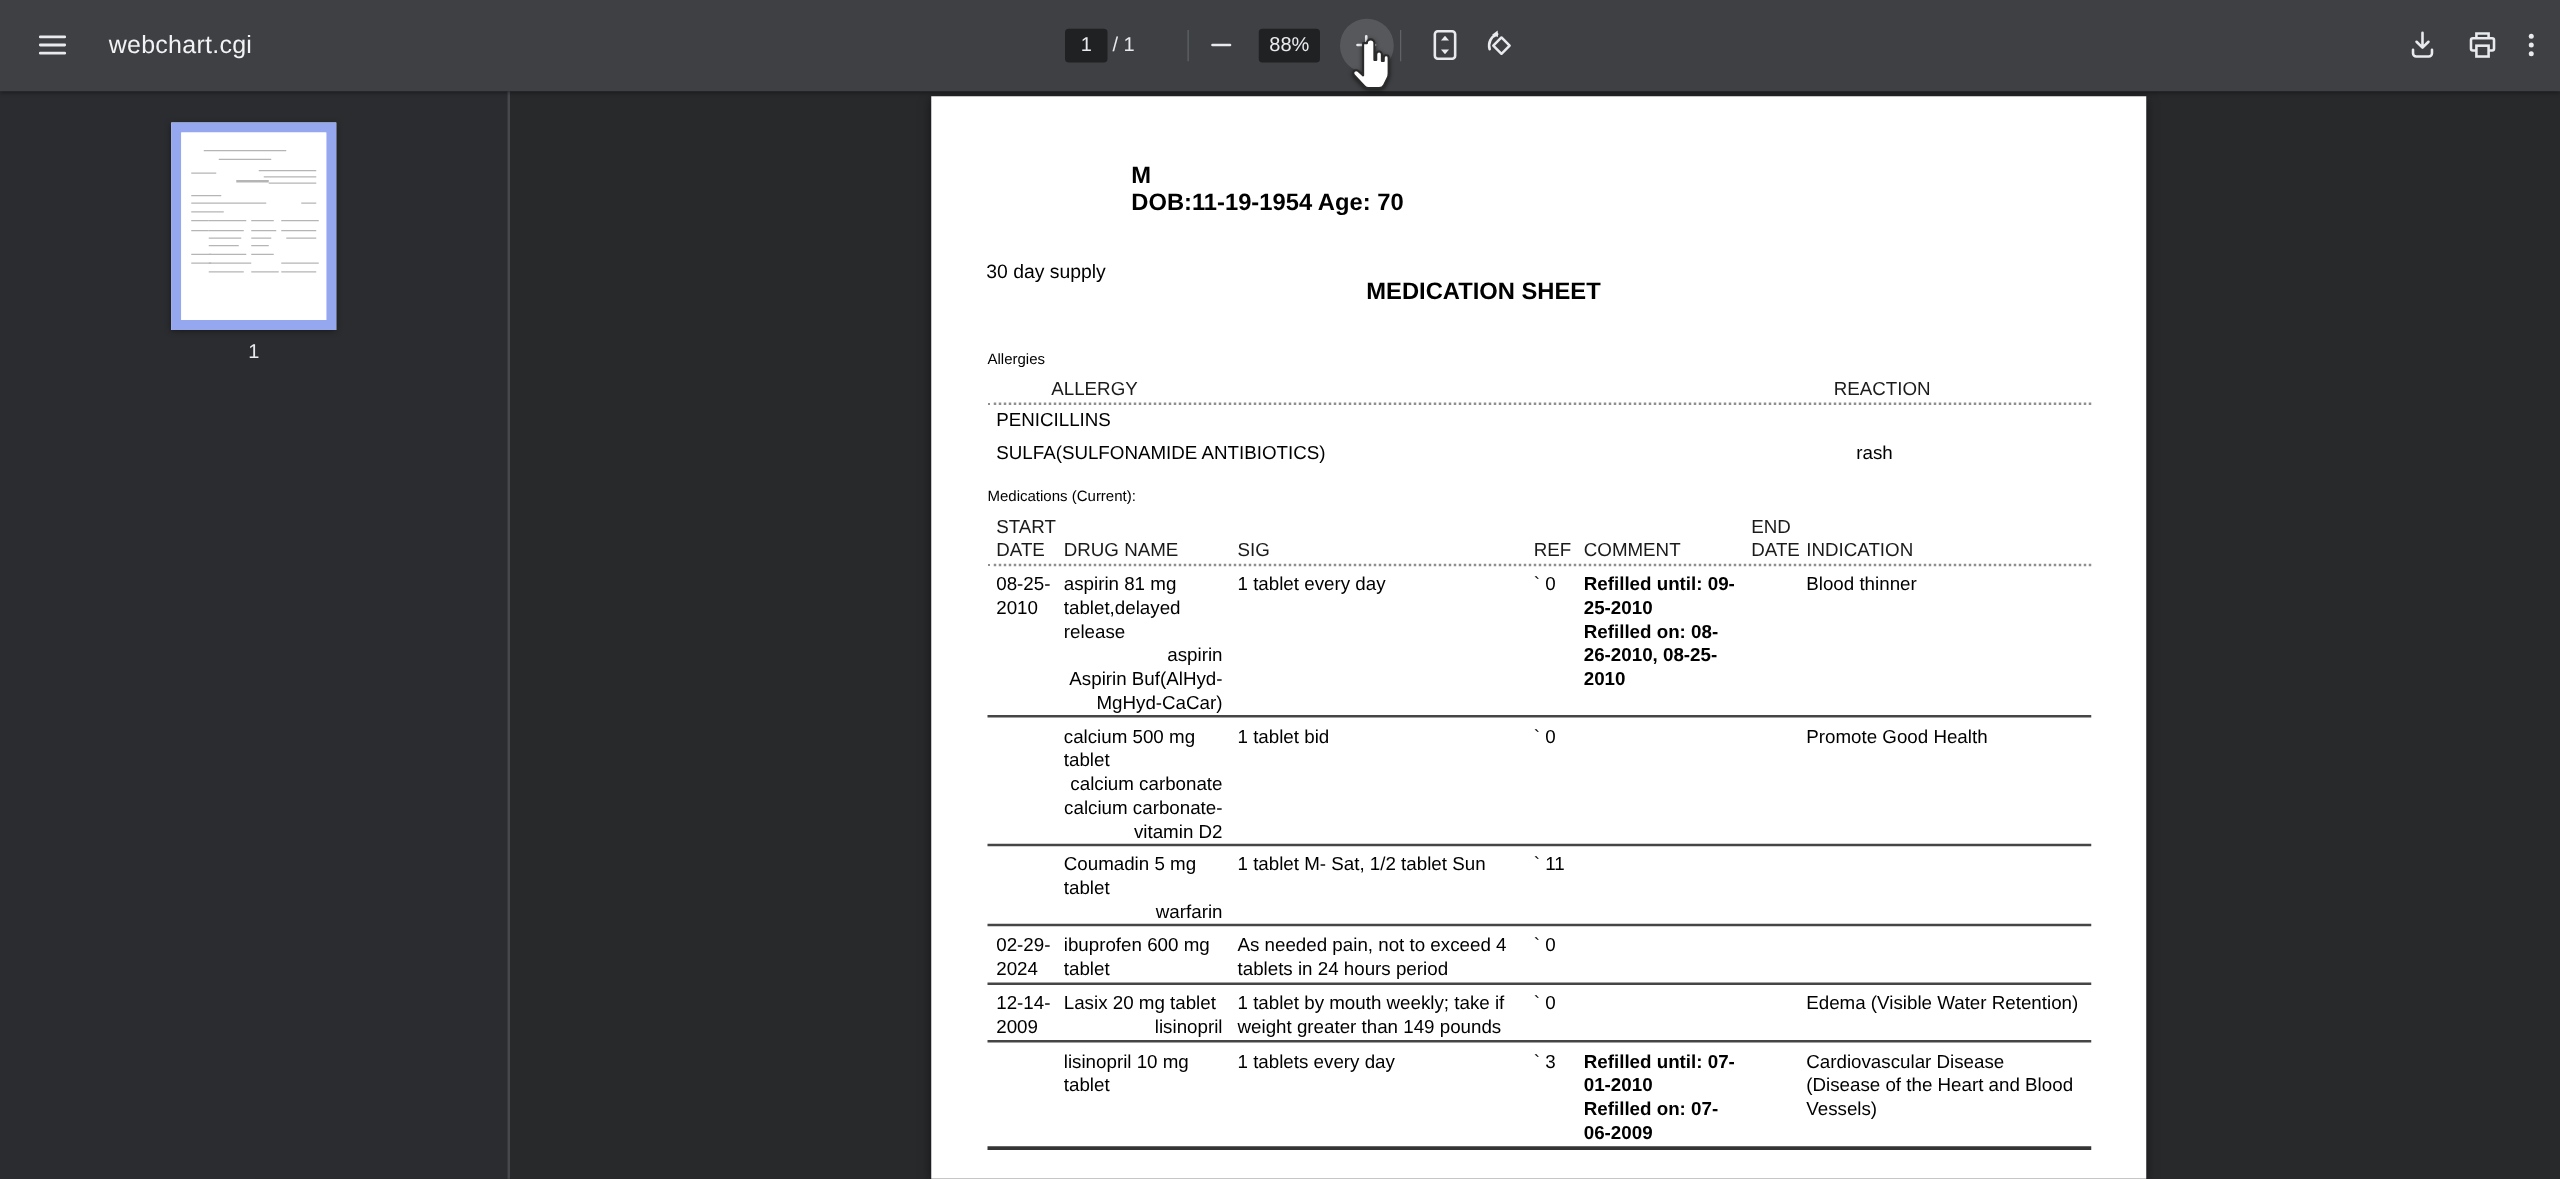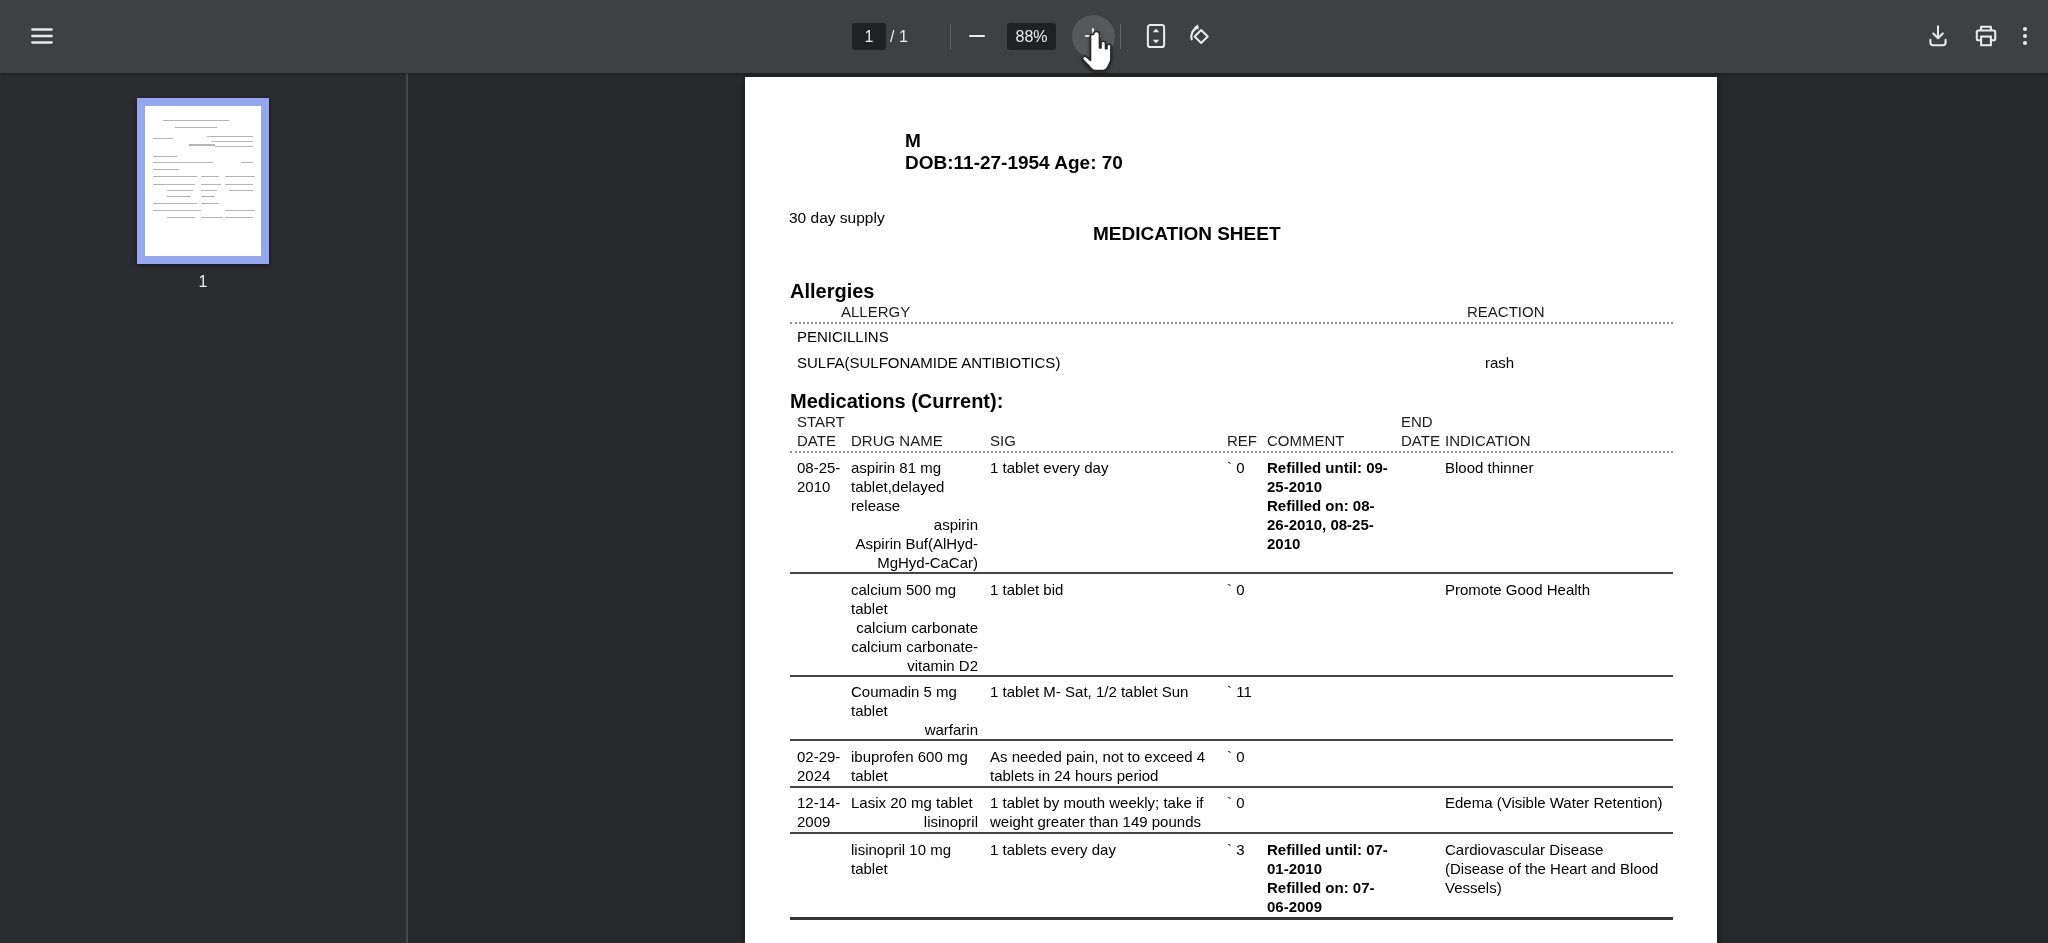--- a/index.html
+++ b/index.html
@@ -36,21 +36,21 @@
   .thumb-inner { position:relative; width:116px; height:150px; background:#fff; overflow:hidden; }
   .t-line { position:absolute; background:#b5b5b5; height:1px; }
   .thumb-label { position:absolute; left:137px; top:200px; width:132px; text-align:center;
                  color:#e8eaed; font-size:16px; }
 
   
   .page { position:absolute; left:745px; top:77px; width:972px; height:866px; background:#ffffff;
           box-shadow:0 2px 8px rgba(0,0,0,.5); color:#000; }
   .abs { position:absolute; white-space:nowrap; }
   .doc-h1 { font-size:19px; font-weight:bold; }
-  .doc-b16 { font-size:20px; font-weight:bold; }
+  .doc-b16 { font-size:12px; font-weight:normal; }
   .doc-t { font-size:15px; }
   .info-block { position:absolute; right:47px; top:117px; text-align:right;
                 font-size:15.5px; line-height:20px; }
   .rule-dotted { position:absolute; left:45px; width:883px; border-top:2px dotted #8f8f8f; }
   .row-sep { position:absolute; left:45px; width:883px; height:2px; background:#454545; }
   .row-sep.final { height:3px; background:#353535; }
 
   .med-row { position:absolute; left:0; top:0; width:972px; }
   .cell { position:absolute; font-size:15px; line-height:19px; }
   .cell div { white-space:nowrap; }
@@ -74,20 +74,21 @@
 <div class="toolbar">
 
   <div class="tb-btn" style="left:18px;">
     <span>
       <svg class="ic" width="26" height="26" viewBox="0 0 24 24">
         <path d="M3 6h18M3 12h18M3 18h18" stroke="#e8eaed" stroke-width="2.1" stroke-linecap="round" fill="none"></path>
       </svg>
     </span>
   </div>
 
+  <div class="tb-title">webchart.cgi</div>
 
   <div class="center-controls">
     <input class="page-box" readonly="" value="1" style="">
     <div class="page-total">/ 1</div>
 
     <div class="vsep" style="left:98px;"></div>
 
     <div class="icon-btn" style="left:103px;">
       <span>
         <svg class="ic" width="24" height="24" viewBox="0 0 24 24">
@@ -198,21 +199,21 @@
         <div class="t-line" style="left: 80px; top: 111px; width: 28px;"></div>
       </div>
   </div>
   <div class="thumb-label">1</div>
 </div>
 <div class="side-divider"></div>
 
 <div class="page">
 
   <div class="abs doc-h1" style="left:160px; top:53px;">M</div>
-  <div class="abs doc-h1" style="left:160px; top:75px;">DOB:11-27-1954 Age: 70</div>
+  <div class="abs doc-h1" style="left:160px; top:75px;">DOB:11-19-1954 Age: 70</div>
 
 
   <div class="abs doc-t" style="left:44px; top:132px; font-size:15.5px;">30 day supply</div>
   <div class="abs doc-h1" style="left:348px; top:146px;">MEDICATION SHEET</div>
 
   <div class="abs doc-b16" style="left:45px; top:203px;">Allergies</div>
   <div class="th" style="left:52px; top:226px;margin-left:44px;">ALLERGY</div>
   <div class="th" style="left:722px; top:226px;">REACTION</div>
   <div class="rule-dotted" style="top:245px;"></div>
   <div class="abs doc-t" style="left:52px; top:251px;">PENICILLINS</div>

